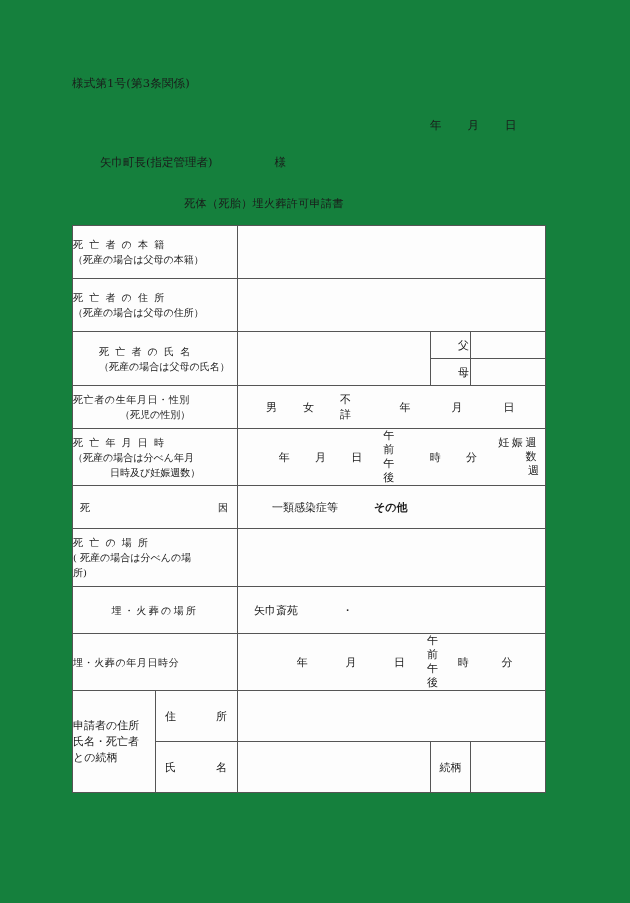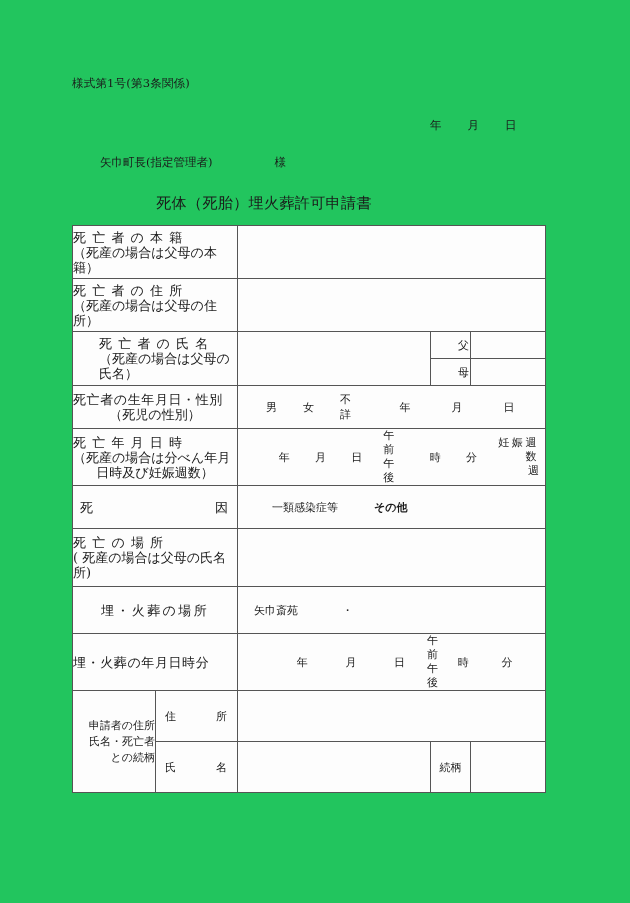--- a/index.html
+++ b/index.html
@@ -12,21 +12,21 @@
     width: 630px;
     height: 903px;
     position: relative;
     font-family: "DejaVu Serif", "Liberation Serif", serif;
     color: #1a1a1a;
     -webkit-font-smoothing: antialiased;
   }
   .page {
     position: absolute;
     inset: 0;
-    background: #22c55e;
+    background: #15803d;
   }
 
   
   .form-number {
     position: absolute;
     left: 72px;
     top: 76px;
     font-size: 11.5px;
     letter-spacing: 0.2px;
     white-space: nowrap;
@@ -51,21 +51,21 @@
     white-space: nowrap;
   }
   .addressee .honorific { margin-left: 62px; }
 
   .doc-title {
     position: absolute;
     left: 0;
     top: 196px;
     width: 528px;
     text-align: center;
-    font-size: 15px;
+    font-size: 11px;
     line-height: 15px;
   }
   .doc-title .t1 { display: block; letter-spacing: 0.4px; }
   .doc-title .t2 { display: block; letter-spacing: 3.2px; }
 
   
   .form-table {
     position: absolute;
     left: 72px;
     top: 225px;
@@ -74,21 +74,21 @@
     table-layout: fixed;
     font-size: 11px;
   }
   .form-table td {
     border: 1px solid #555;
     padding: 0;
     vertical-align: middle;
     background: #fdfdfd;
   }
   .lbl {
-    font-size: 13px;
+    font-size: 10px;
     line-height: 15px;
     padding: 5px 6px 5px 7px;
   }
   .lbl .sp {
     display: block;
     letter-spacing: 6.2px;
     white-space: nowrap;
   }
   .lbl .sub {
     display: block;
@@ -202,21 +202,21 @@
     padding: 0 10px 0 9px;
     font-size: 11px;
   }
   .ctr { text-align: center; font-size: 11px; }
   .app-lbl {
     font-size: 11px;
     line-height: 16px;
     padding: 0 6px 0 7px;
     text-align: left;
   }
-  .app-lbl span { display: block; white-space: nowrap; text-align: right; }
+  .app-lbl span { display: block; white-space: nowrap; }
 </style>
 </head>
 <body>
 
 <div class="page">
 
   <div class="form-number">様式第1号(第3条関係)</div>
 
   <div class="date-line">
     <span class="y">年</span><span class="m">月</span><span class="d">日</span>
@@ -326,21 +326,21 @@
         <div class="cause-row">
           <span class="c1">一類感染症等</span>
           <span class="c2">その他</span>
         </div>
       </td>
     </tr>
 
     <tr class="r-basho">
       <td colspan="2" class="lbl">
         <span class="sp">死亡の場所</span>
-        <span class="sub">( 死産の場合は父母の氏名</span>
+        <span class="sub">( 死産の場合は分べんの場</span>
         <span class="sub">所)</span>
       </td>
       <td colspan="3" class="val"></td>
     </tr>
 
     <tr class="r-maiba">
       <td colspan="2" class="lbl">
         <span class="tight">埋・火葬の場所</span>
       </td>
       <td colspan="3">

